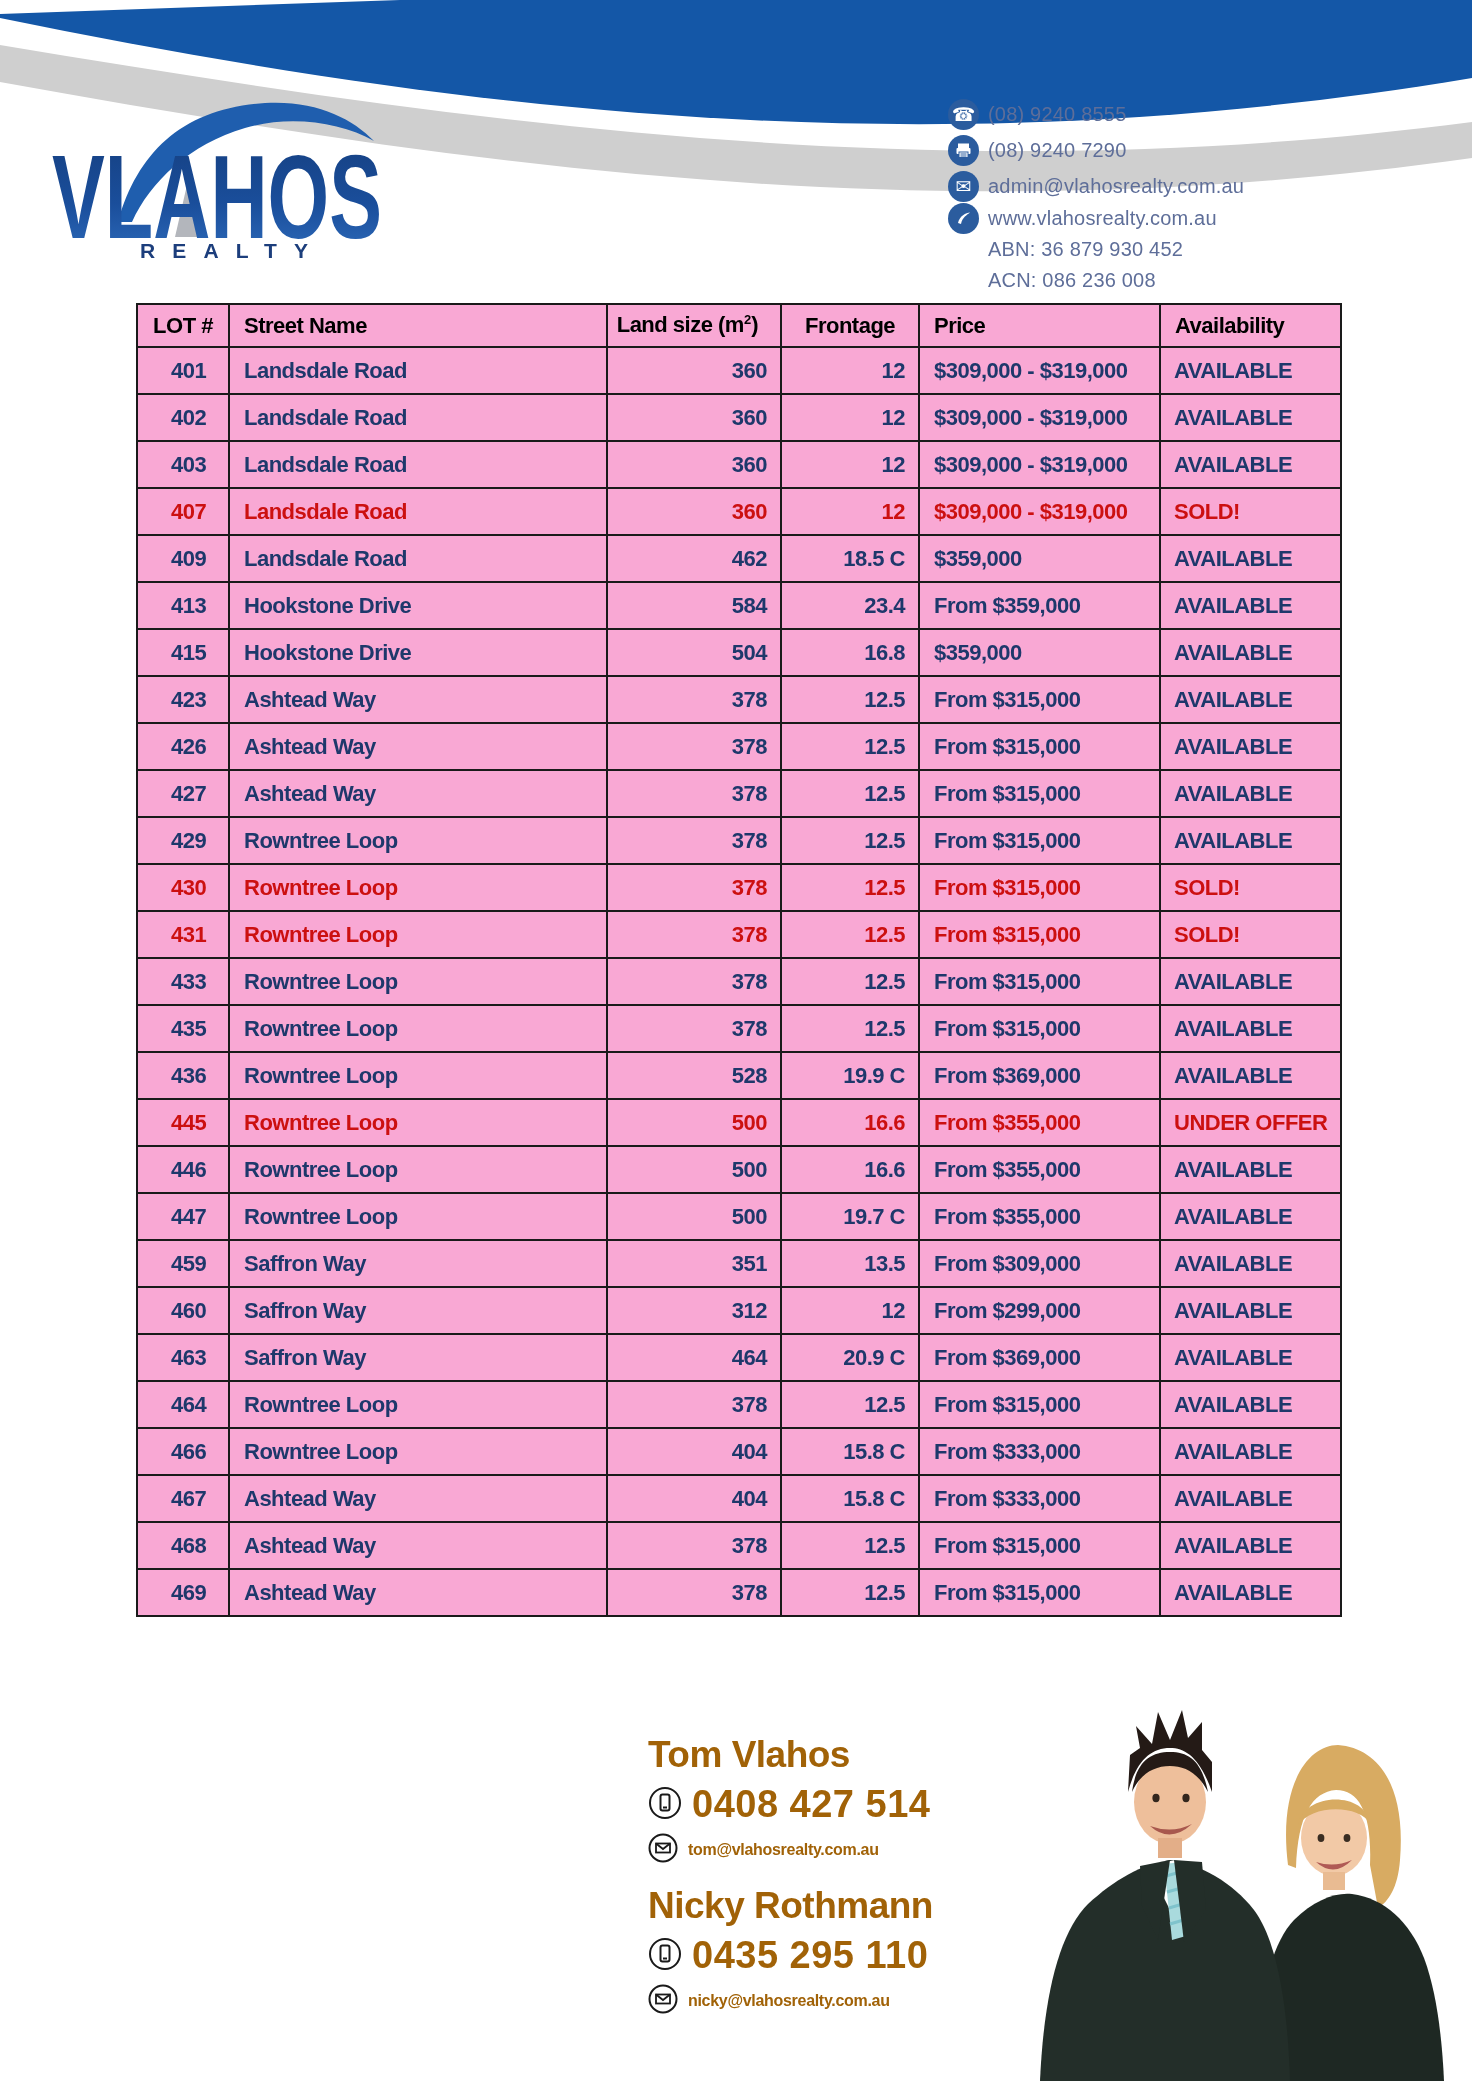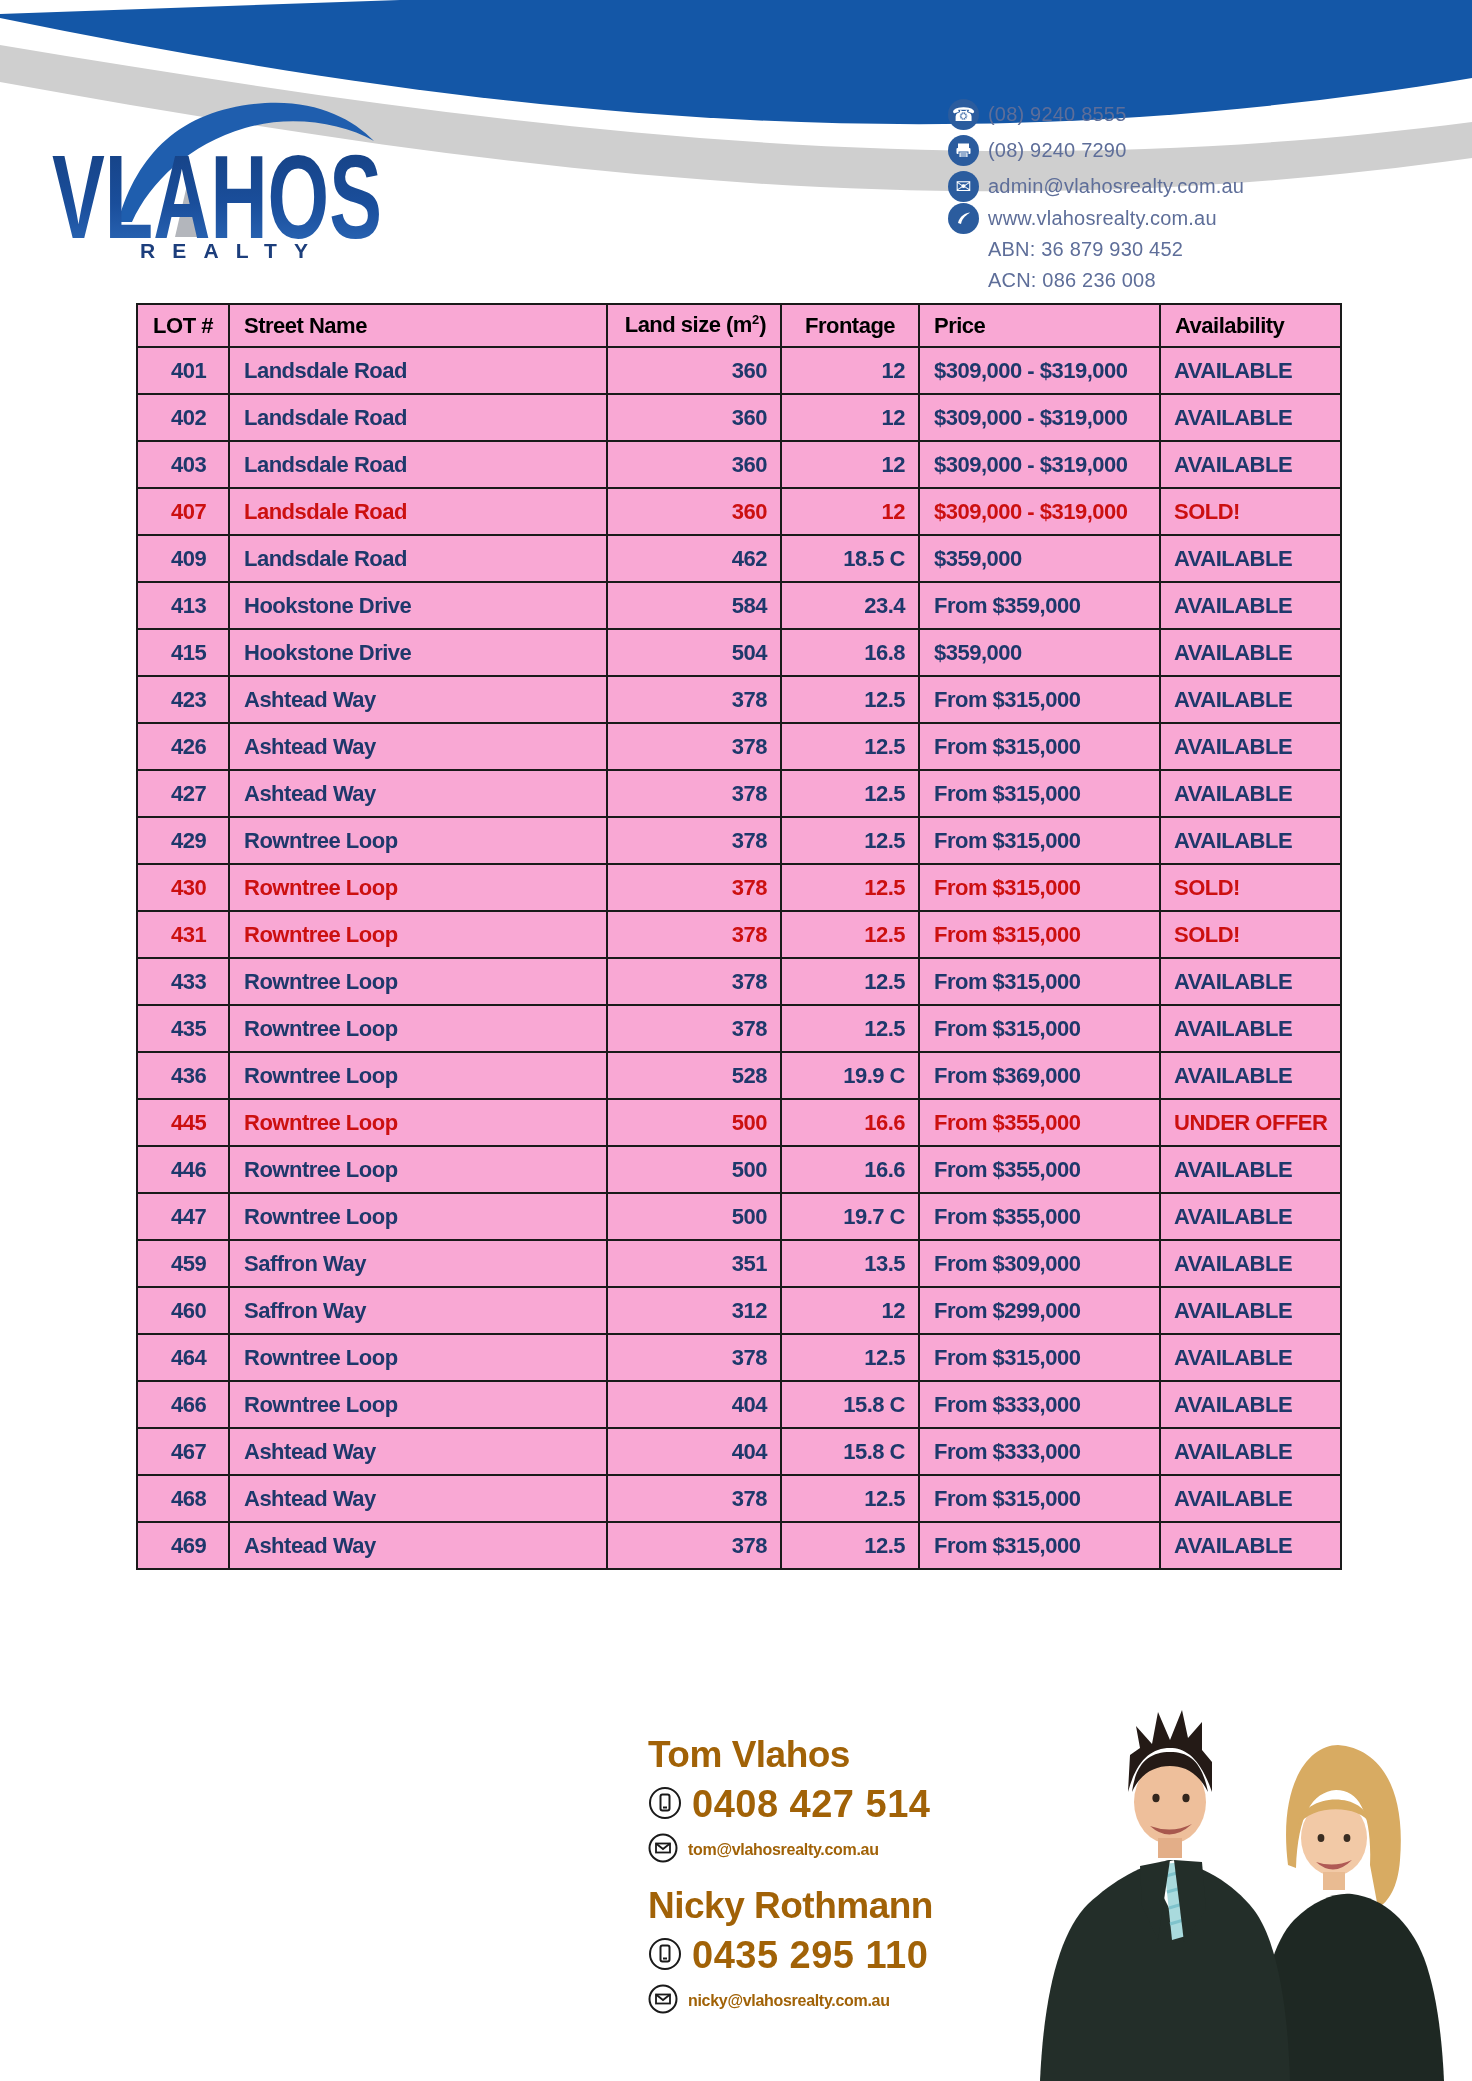--- a/index.html
+++ b/index.html
@@ -28,21 +28,21 @@
   }
   .lot-table th,.lot-table td{
     border:2px solid #1a1a1a;vertical-align:middle;
     font-weight:bold;letter-spacing:-0.5px;overflow:hidden;white-space:nowrap;
   }
   .lot-table th{height:39px;font-size:22px;color:#000;}
   .lot-table td{height:43px;font-size:22px;color:#1e386b;}
   .lot-table tr.red td{color:#cc1010;}
   .lot-table th:nth-child(1){text-align:center;}
   .lot-table th:nth-child(2){text-align:left;padding-left:14px;}
-  .lot-table th:nth-child(3){text-align:right;padding-right:14px;}
+  .lot-table th:nth-child(3){text-align:right;padding-right:22px;}
   .lot-table th:nth-child(4){text-align:center;}
   .lot-table th:nth-child(5){text-align:left;padding-left:14px;}
   .lot-table th:nth-child(6){text-align:left;padding-left:14px;}
   .lot-table td:nth-child(1){padding-right:10px;padding-left:33px;}
   .lot-table td:nth-child(2){text-align:left;padding-left:14px;}
   .lot-table td:nth-child(3){text-align:right;padding-right:13px;}
   .lot-table td:nth-child(4){text-align:right;padding-right:13px;}
   .lot-table td:nth-child(5){text-align:left;padding-left:14px;}
   .lot-table td:nth-child(6){text-align:left;padding-left:13px;}
   .lot-table sup{font-size:13px;vertical-align:super;letter-spacing:0;}
@@ -303,20 +303,28 @@
         </tr>
         <tr>
           <td>460</td>
           <td>Saffron Way</td>
           <td>312</td>
           <td>12</td>
           <td>From $299,000</td>
           <td>AVAILABLE</td>
         </tr>
         <tr>
+          <td>463</td>
+          <td>Saffron Way</td>
+          <td>464</td>
+          <td>20.9 C</td>
+          <td>From $369,000</td>
+          <td>AVAILABLE</td>
+        </tr>
+        <tr>
           <td>464</td>
           <td>Rowntree Loop</td>
           <td>378</td>
           <td>12.5</td>
           <td>From $315,000</td>
           <td>AVAILABLE</td>
         </tr>
         <tr>
           <td>466</td>
           <td>Rowntree Loop</td>

